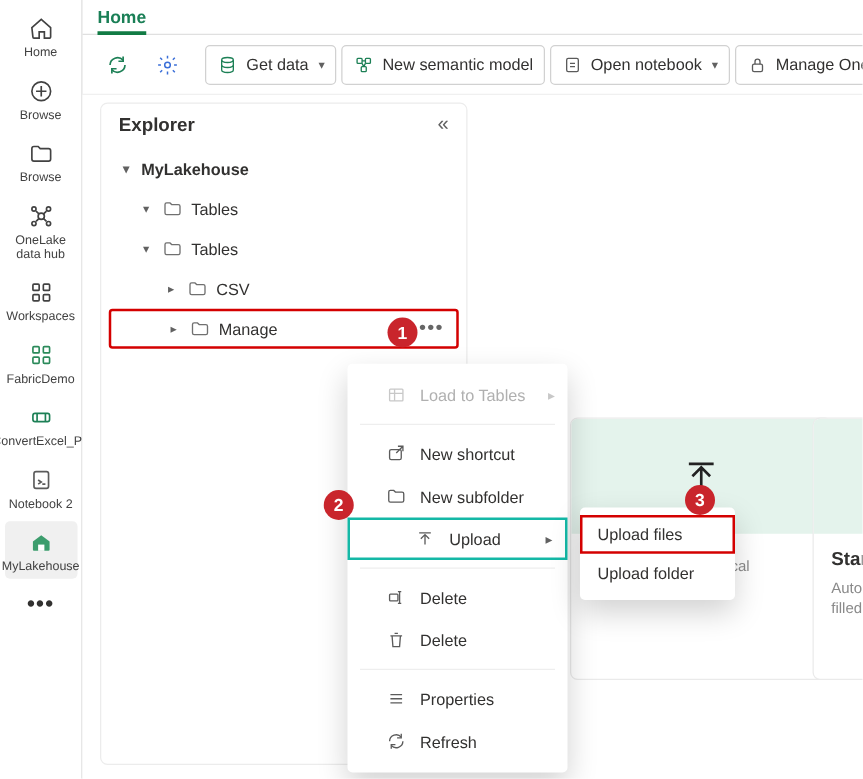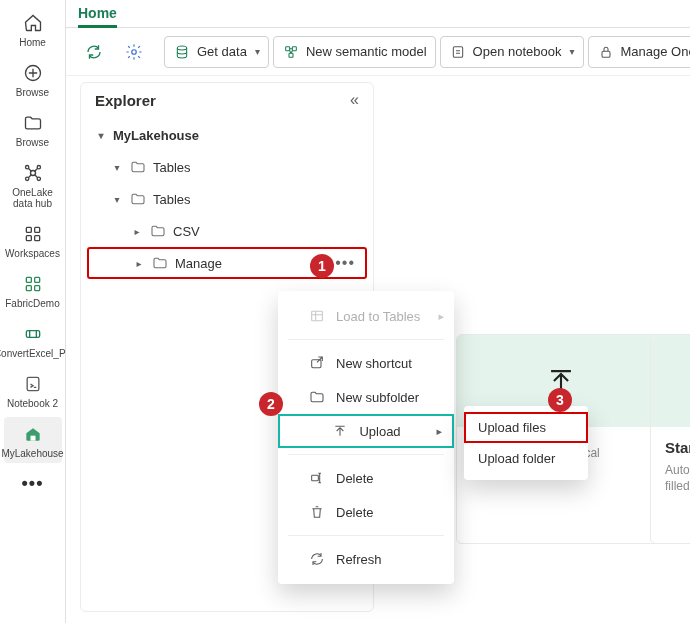--- a/index.html
+++ b/index.html
@@ -358,20 +358,28 @@
         <svg viewBox="0 0 24 24" width="16" height="16" fill="none" stroke="#5b5b5b" stroke-width="1.6">
             <path d="M5 7h14M10 4h4M7 7l1 13h8l1-13"></path>
           </svg>
       </span>
       <span>Delete</span>
     </div>
     <div class="ctx-sep"></div>
     <div class="ctx-item">
       <span class="cicon">
         <svg viewBox="0 0 24 24" width="16" height="16" fill="none" stroke="#5b5b5b" stroke-width="1.6">
+            <path d="M5 7h14M5 12h14M5 17h14"></path>
+          </svg>
+      </span>
+      <span>Properties</span>
+    </div>
+    <div class="ctx-item">
+      <span class="cicon">
+        <svg viewBox="0 0 24 24" width="16" height="16" fill="none" stroke="#5b5b5b" stroke-width="1.6">
             <path d="M4 12a8 8 0 0 1 14-5M20 12a8 8 0 0 1-14 5"></path>
             <path d="M18 3v5h-5M6 21v-5h5"></path>
           </svg>
       </span>
       <span>Refresh</span>
     </div>
   </div>
 
   <div class="sub-menu" style="left:398px; top:330px;">
     <div class="sub-item hl">

